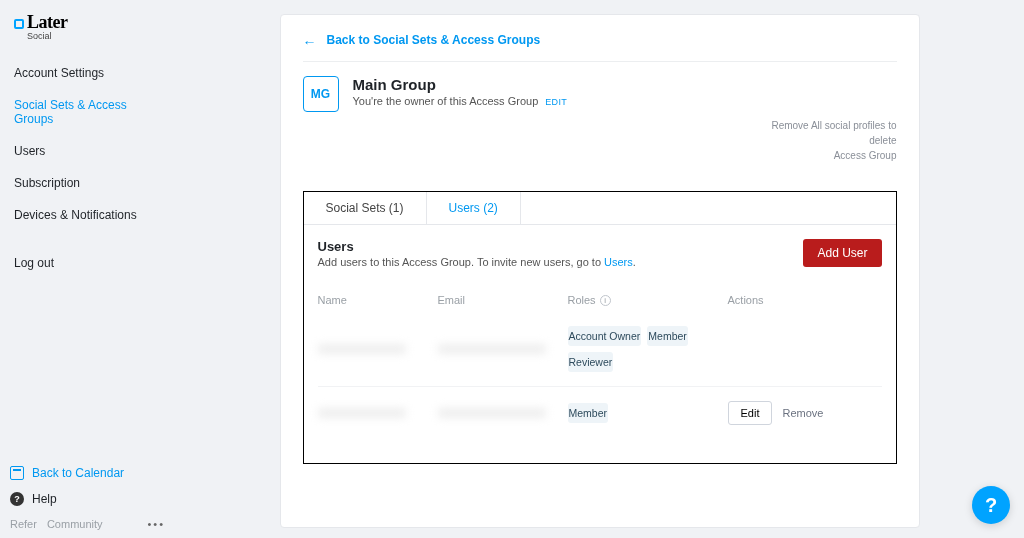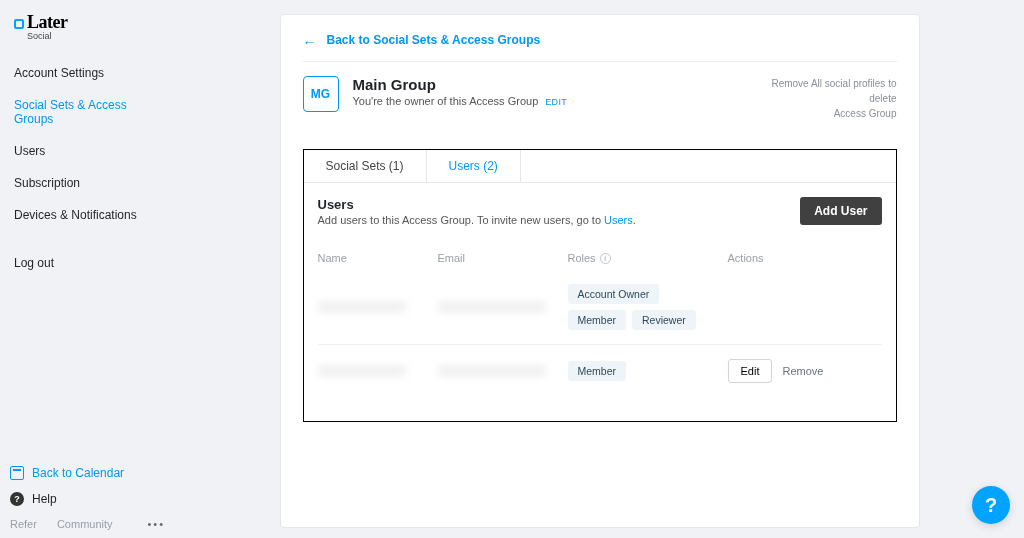--- a/index.html
+++ b/index.html
@@ -75,21 +75,21 @@
       border-radius: 50%;
       background: #333;
       color: #fff;
       display: flex; align-items: center; justify-content: center;
       font-size: 9px;
       font-weight: bold;
     }
     .sb-footer {
       display: flex;
       align-items: center;
-      gap: 20px;
+      gap: 10px;
       color: #9aa0a6;
       font-size: 11px;
       padding: 6px 0 0;
     }
     .dots { margin-left: auto; letter-spacing: 2px; cursor: pointer; color: #666; }
 
     
     .main {
       flex: 1;
       background: #f0f2f5;
@@ -145,20 +145,21 @@
       margin-left: 4px;
       cursor: pointer;
     }
     .group-right {
       margin-left: auto;
       text-align: right;
       color: #8a8f98;
       font-size: 10px;
       line-height: 1.5;
       max-width: 150px;
+      margin-top: 42px;
     }
 
     
     .panel {
       border: 1.5px solid #000;
       margin-top: 28px;
       padding: 0;
     }
     .tabs {
       display: flex;
@@ -178,27 +179,27 @@
     .panel-body { padding: 14px 14px 24px; }
     .users-head {
       display: flex;
       align-items: flex-start;
     }
     .users-heading { font-weight: 700; font-size: 13px; }
     .users-sub { font-size: 11px; color: #555; margin-top: 2px; }
     .users-sub a { color: #0098f1; text-decoration: none; cursor: pointer; }
     .btn-primary {
       margin-left: auto;
-      background: #404040;
+      background: #b91c1c;
       color: #fff;
       border: none;
       border-radius: 3px;
       padding: 7px 14px;
       font-size: 12px;
-      font-weight: 700;
+      font-weight: 400;
       cursor: pointer;
     }
 
     
     .tbl { margin-top: 26px; }
     .tbl-head, .tbl-row {
       display: grid;
       grid-template-columns: 110px 120px 150px 1fr;
       gap: 10px;
       align-items: center;
@@ -229,21 +230,21 @@
       border-radius: 3px;
       height: 10px;
       width: 80%;
     }
     .blur.sm { width: 90%; }
     .roles { display: flex; flex-wrap: wrap; gap: 6px; }
     .role-pill {
       background: #eef4f8;
       color: #2d4a5c;
       font-size: 10.5px;
-      padding: 4px 10px;
+      padding: 4px 1px;
       border-radius: 3px;
     }
     .actions { display: flex; align-items: center; gap: 10px; }
     .btn-edit {
       background: #fff;
       border: 1px solid #d0d5dd;
       border-radius: 3px;
       padding: 5px 12px;
       font-size: 11px;
       cursor: pointer;

